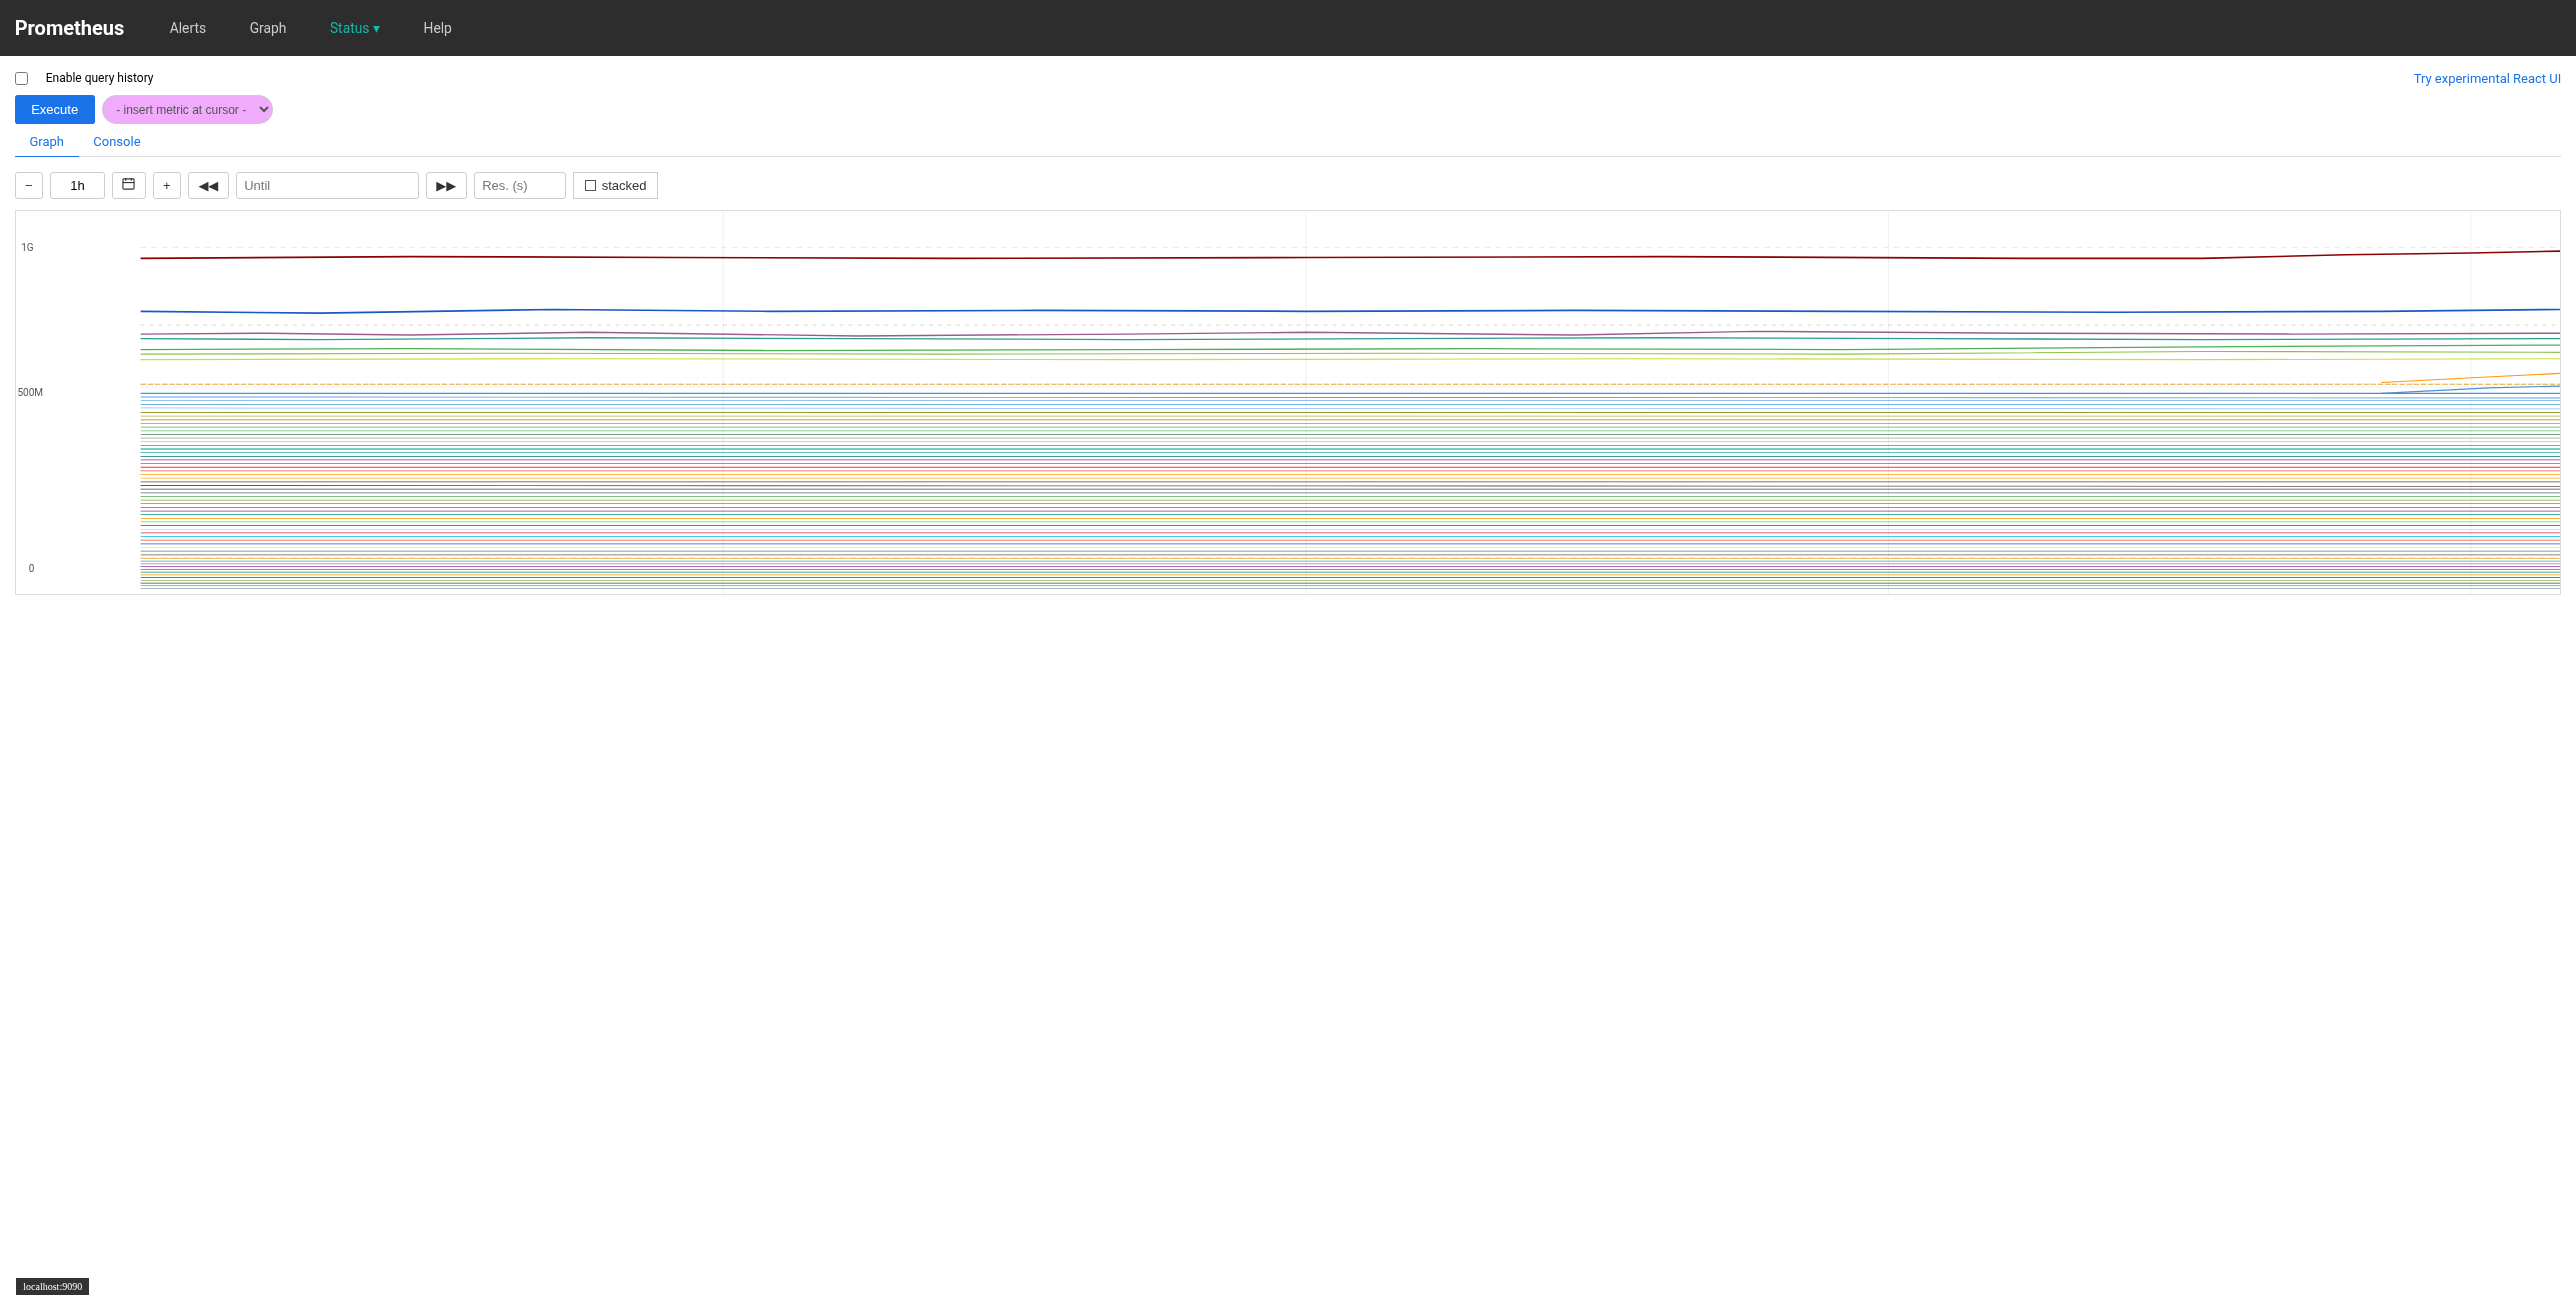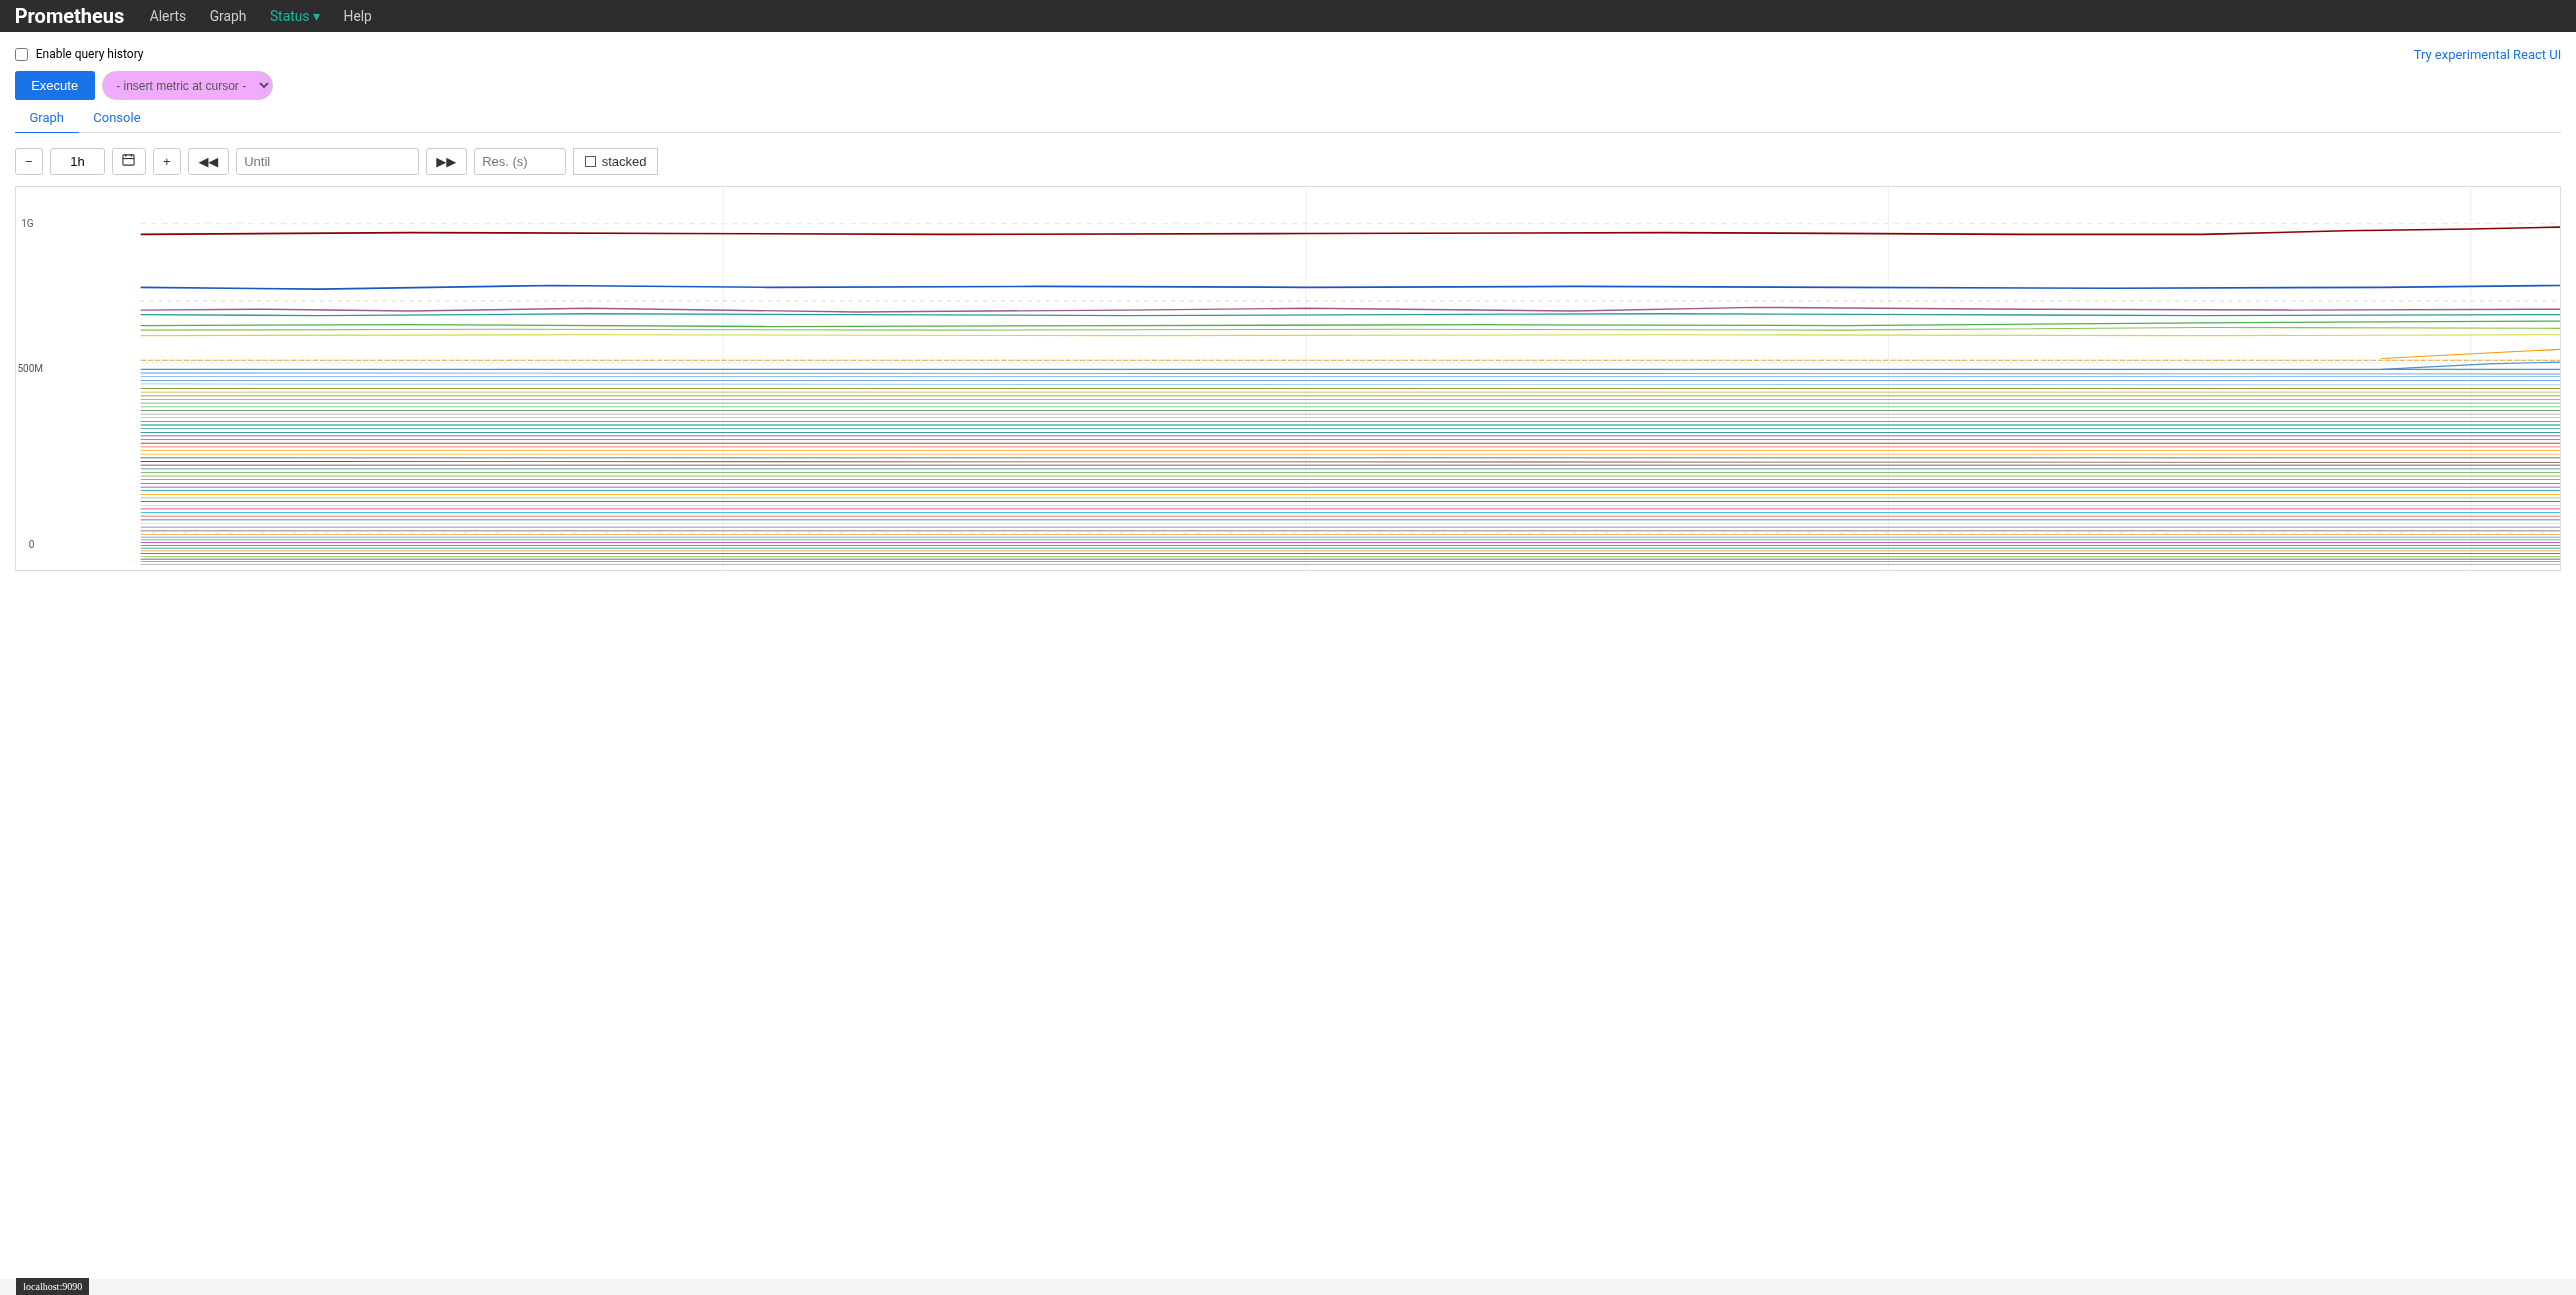--- a/index.html
+++ b/index.html
@@ -5,22 +5,22 @@
     * { box-sizing: border-box; margin: 0; padding: 0; }
     body { font-family: -apple-system, BlinkMacSystemFont, 'Segoe UI', Roboto, Arial, sans-serif; font-size: 13px; background: #f5f5f5; }
 
     
     .navbar {
       background: #2d2d2d;
       color: #fff;
       display: flex;
       align-items: center;
       padding: 0 14.7px;
-      height: 32px;
-      gap: 9px;
+      height: 56px;
+      gap: 29px;
     }
     .navbar-brand {
       font-size: 20px;
       font-weight: bold;
       color: #fff;
       margin-right: 9.2px;
     }
     .navbar-link {
       color: #ccc;
       text-decoration: none;
@@ -48,21 +48,21 @@
     
     .top-bar {
       display: flex;
       justify-content: space-between;
       align-items: center;
       margin-bottom: 9.2px;
     }
     .enable-query-history {
       display: flex;
       align-items: center;
-      gap: 8px;
+      gap: 18px;
       font-size: 12px;
     }
     .enable-query-history input[type=checkbox] {
       width: 13px;
       height: 13px;
     }
     .try-react-link {
       color: #1a73e8;
       font-size: 13px;
       text-decoration: none;

